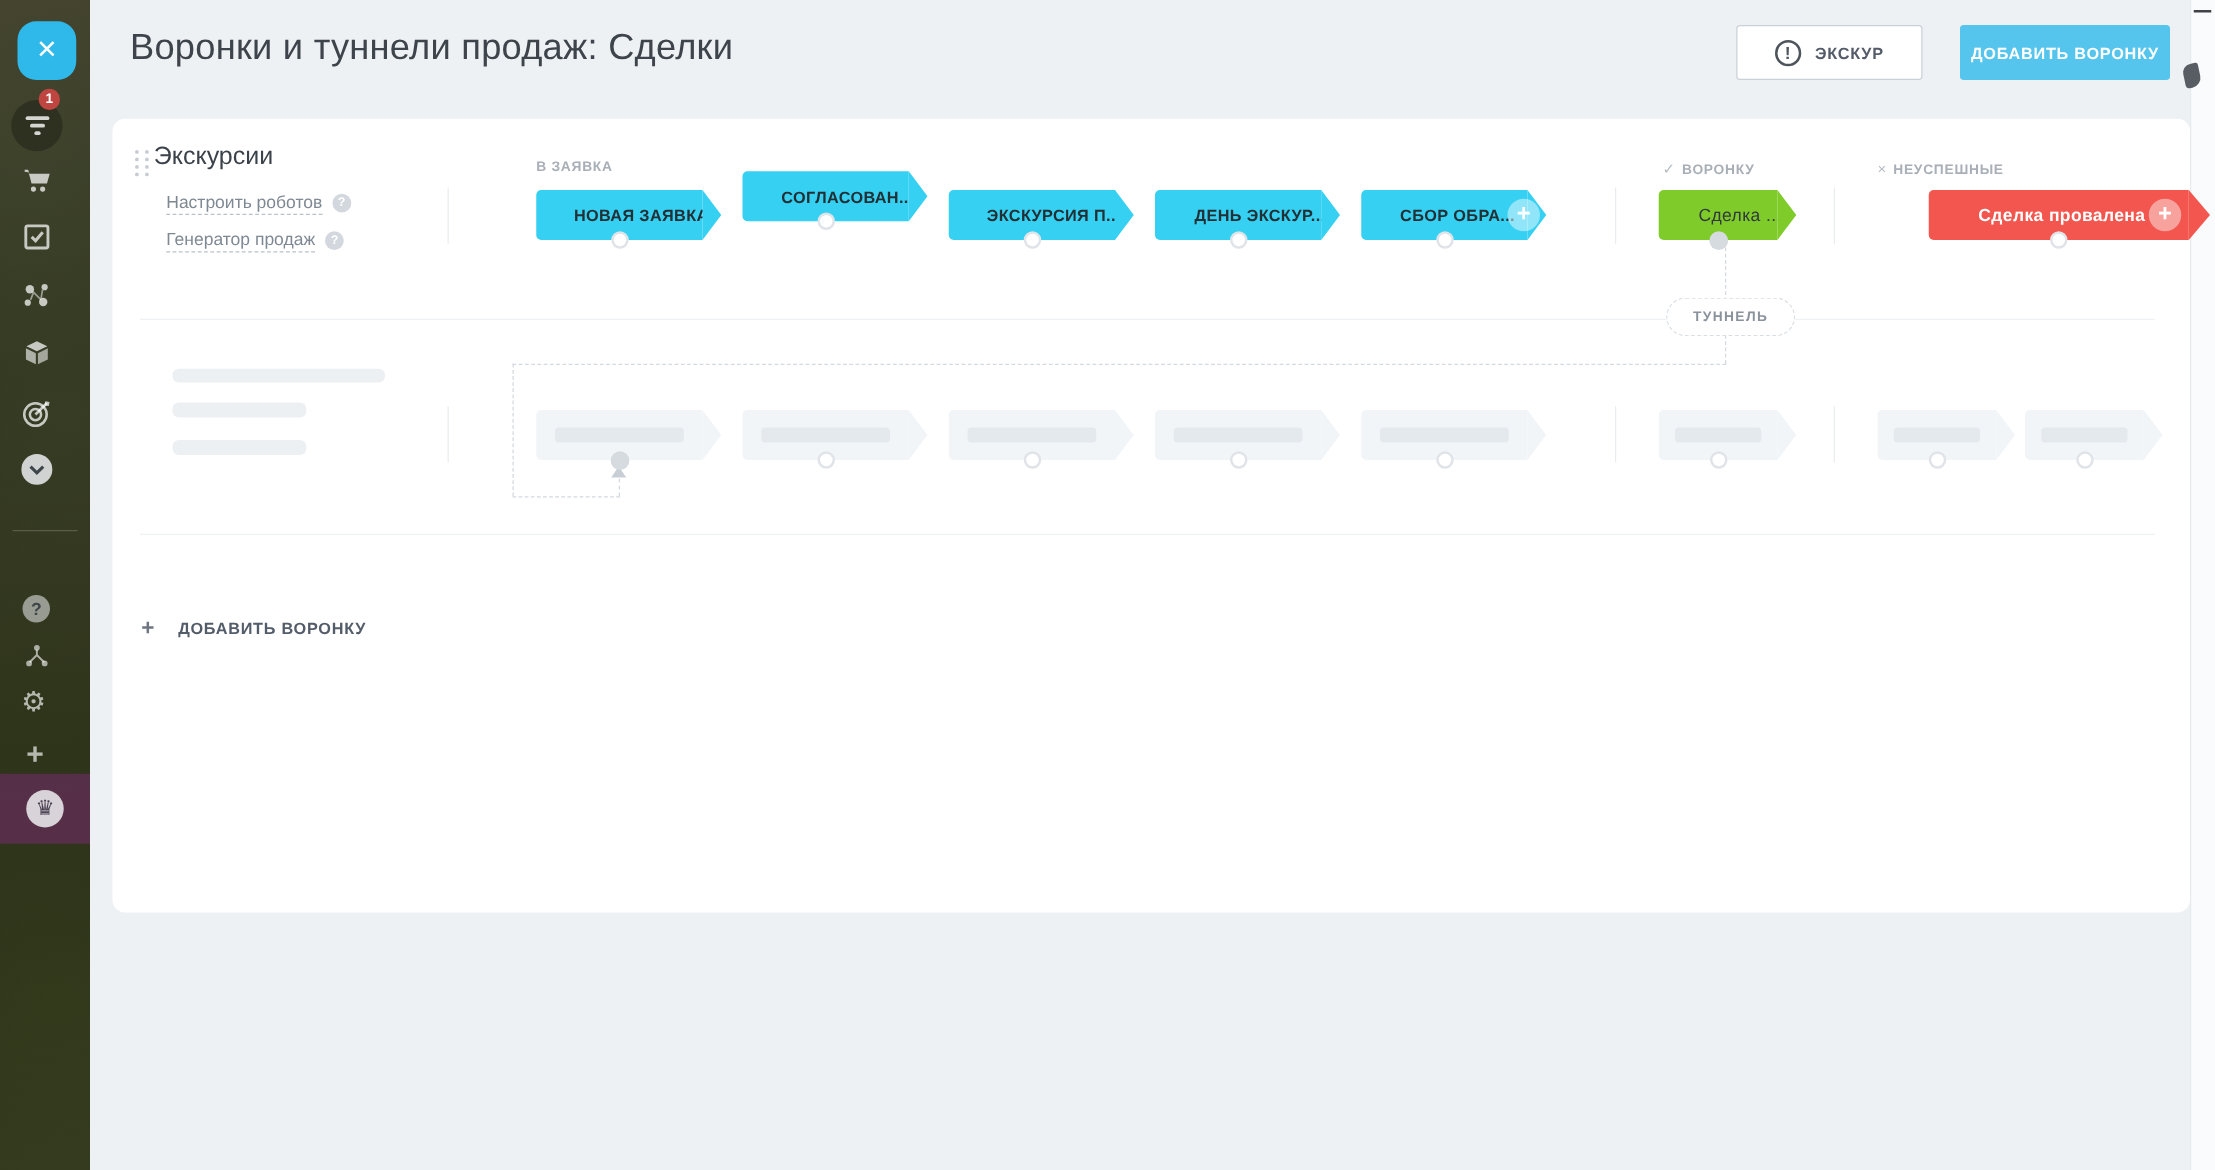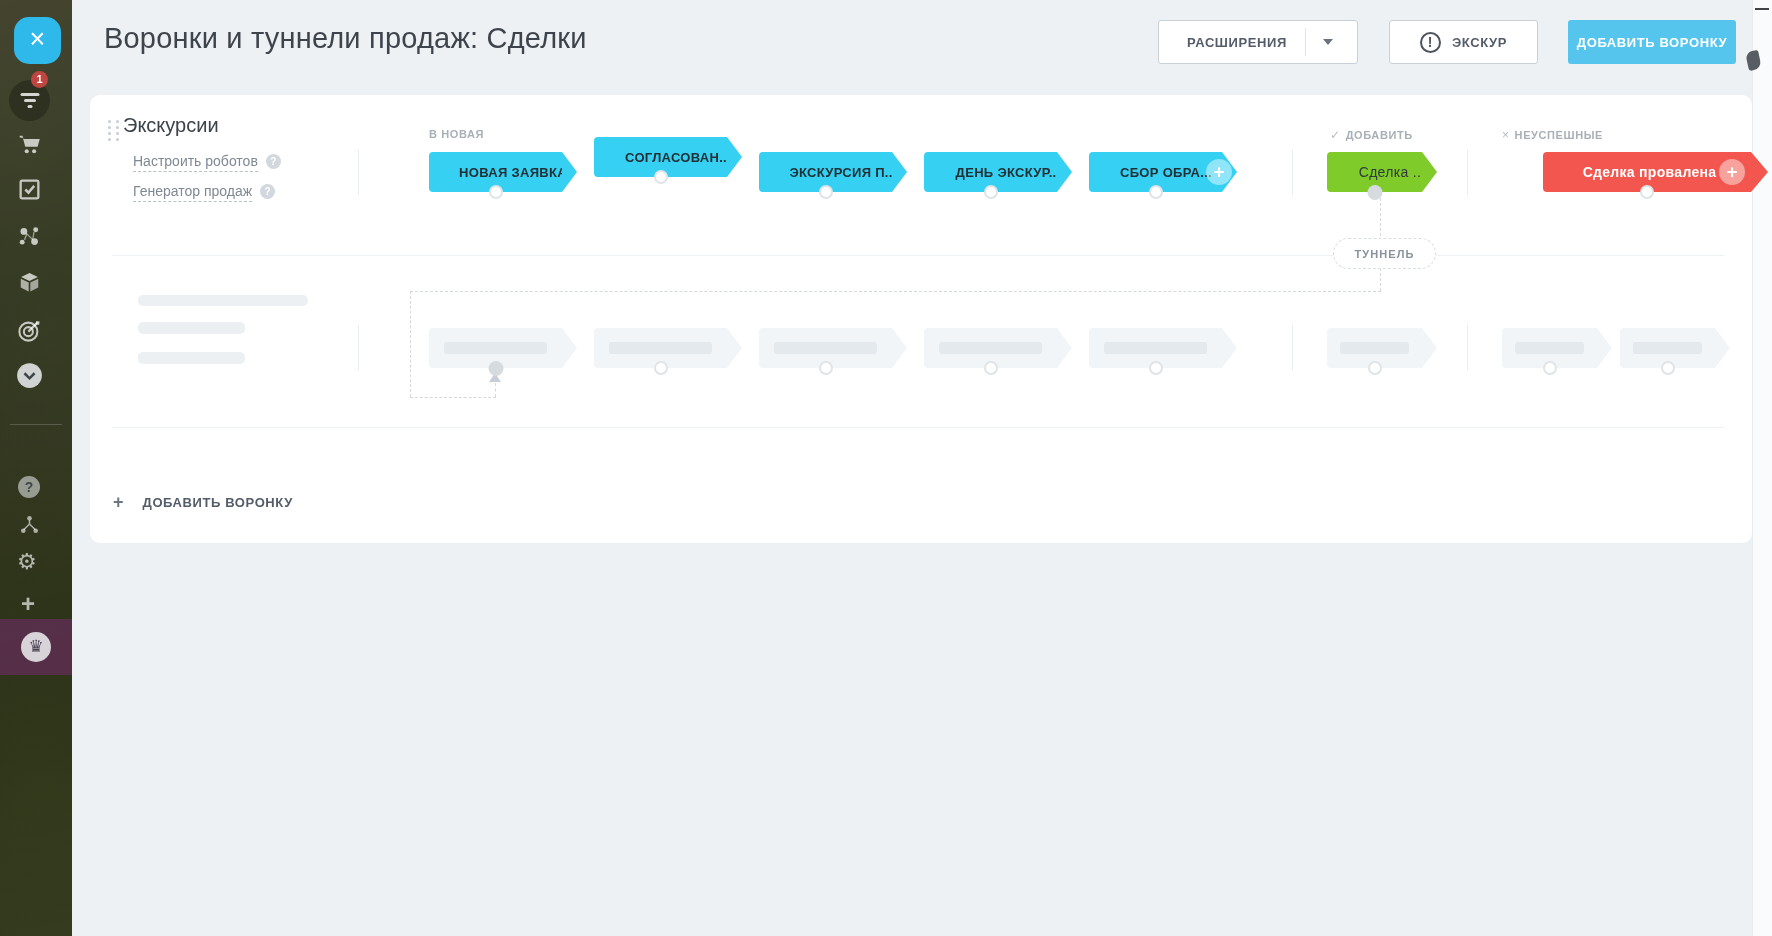--- a/index.html
+++ b/index.html
@@ -50,21 +50,21 @@
     font-size:14px; font-weight:bold; color:#4e545c; text-align:center; line-height:17px; }
   .btn-add { left:1496px; width:168px; background:#55c5ee; border:none; color:#fff; }
 
   
   .scroll-strip { position:absolute; right:0; top:0; bottom:0; width:20px; background:#fafbfc; border-left:1px solid #e7ebee; }
   .scroll-strip .topline { position:absolute; left:2px; right:3px; top:8px; height:2px; background:#3f4348; }
   .cursor-blob { position:absolute; right:12px; top:51px; width:13px; height:19px; background:#585d64;
     border-radius:7px 2px 8px 3px; transform:rotate(-12deg); }
 
   
-  .card { position:absolute; left:18px; top:95px; width:1662px; height:448px; background:#fff; border-radius:10px; }
+  .card { position:absolute; left:18px; top:95px; width:1662px; height:635px; background:#fff; border-radius:10px; }
 
   .drag-dots { position:absolute; left:18px; top:25px; width:11px; height:27px;
     display:grid; grid-template-columns:3px 3px; grid-auto-rows:3px; gap:3px 5px; }
   .drag-dots i { background:#c6ccd2; border-radius:50%; }
 
   .funnel-name { position:absolute; left:33px; top:19px; font-size:20px; color:#3b424a; }
   .cfg-link { position:absolute; left:43px; font-size:14px; color:#7f8993; cursor:pointer; }
   .cfg-link .t { border-bottom:1px dashed #b9c1c9; padding-bottom:2px; }
   .cfg-link .q { display:inline-block; width:15px; height:15px; border-radius:50%; background:#d2d8de;
     color:#fff; font-size:10px; font-weight:bold; text-align:center; line-height:15px; margin-left:8px; vertical-align:1px; }
@@ -206,25 +206,20 @@
 
   <div class="sb-item crown-row">
     <div class="crown-circle">♛</div>
   </div>
 </div>
 
 <div class="main">
 
   <div class="page-title">Воронки и туннели продаж: Сделки</div>
 
-  <div class="btn btn-ext">
-    <span class="lbl">РАСШИРЕНИЯ</span>
-    <span class="sep"></span>
-    <span class="caret"></span>
-  </div>
 
   <div class="btn btn-help">
     <span class="help-ic">!</span>
     <span>ЭКСКУР</span>
   </div>
 
   <div class="btn btn-add">ДОБАВИТЬ ВОРОНКУ</div>
 
   <div class="scroll-strip">
     <div class="topline"></div>
@@ -247,24 +242,24 @@
     <div class="funnel-name">Экскурсии</div>
 
     <div class="cfg-link" style="top:58px">
       <span class="t">Настроить роботов</span><span class="q">?</span>
     </div>
     <div class="cfg-link" style="top:88px">
       <span class="t">Генератор продаж</span><span class="q">?</span>
     </div>
 
     <div class="col-label" style="left:339px">
-      <span>В НОВАЯ</span>
+      <span>В ЗАЯВКА</span>
     </div>
     <div class="col-label" style="left:1240px">
-      <span class="mk">✓</span><span>ДОБАВИТЬ</span>
+      <span class="mk">✓</span><span>ВОРОНКУ</span>
     </div>
     <div class="col-label" style="left:1412px">
       <span class="mk">×</span><span>НЕУСПЕШНЫЕ</span>
     </div>
 
     <div class="vdiv" style="left:268px; top:55px; height:45px"></div>
     <div class="vdiv" style="left:1202px; top:55px; height:45px"></div>
     <div class="vdiv" style="left:1377px; top:55px; height:45px"></div>
 
     <div class="stage st-cyan" style="left:339px; top:57px; width:133px">

